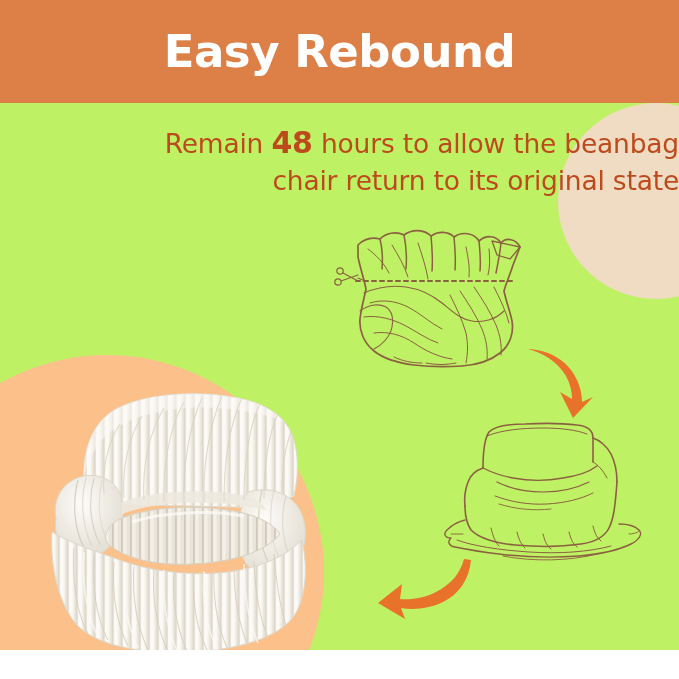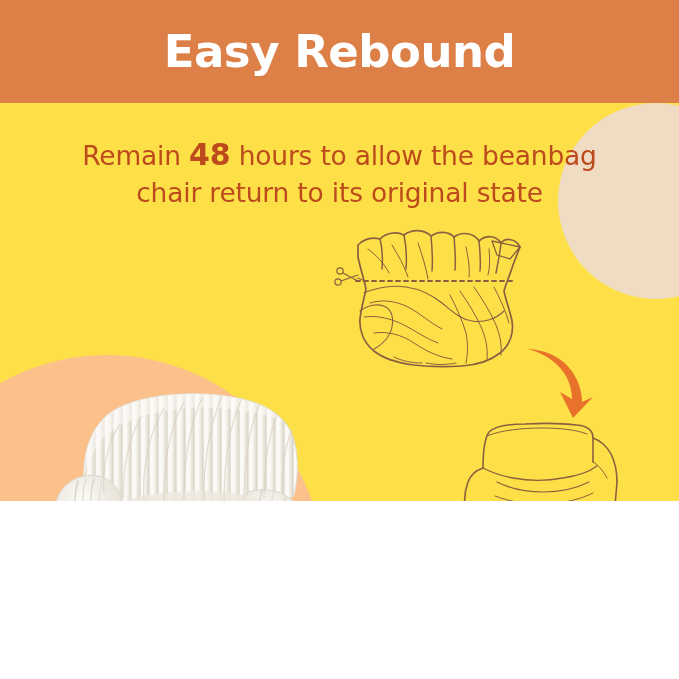--- a/index.html
+++ b/index.html
@@ -9,22 +9,22 @@
   body {
     width: 679px;
     height: 679px;
     background: #ffffff;
     font-family: "DejaVu Sans", sans-serif;
     overflow: hidden;
   }
   #page {
     position: relative;
     width: 679px;
-    height: 501px;
-    background: #fde047;
+    height: 650px;
+    background: #bef264;
     overflow: hidden;
     text-decoration: underline;
   }
 
   
   #header-banner {
     position: absolute;
     left: 0;
     top: 0;
     width: 679px;
@@ -69,27 +69,26 @@
     z-index: 0;
   }
 
   
   #subtitle-block {
     position: absolute;
     left: 0;
     top: 124px;
     width: 679px;
     z-index: 2;
-    text-align: center;
+    text-align: right;
     color: #BC4A1C;
     font-family: "DejaVu Sans", sans-serif;
     font-size: 26.5px;
     line-height: 37px;
     letter-spacing: -0.2px;
-    margin-top: 12px;
   }
   .subtitle-line {
     display: block;
     white-space: nowrap;
   }
   .sub-strong {
     font-weight: bold;
     font-size: 30px;
   }
 

